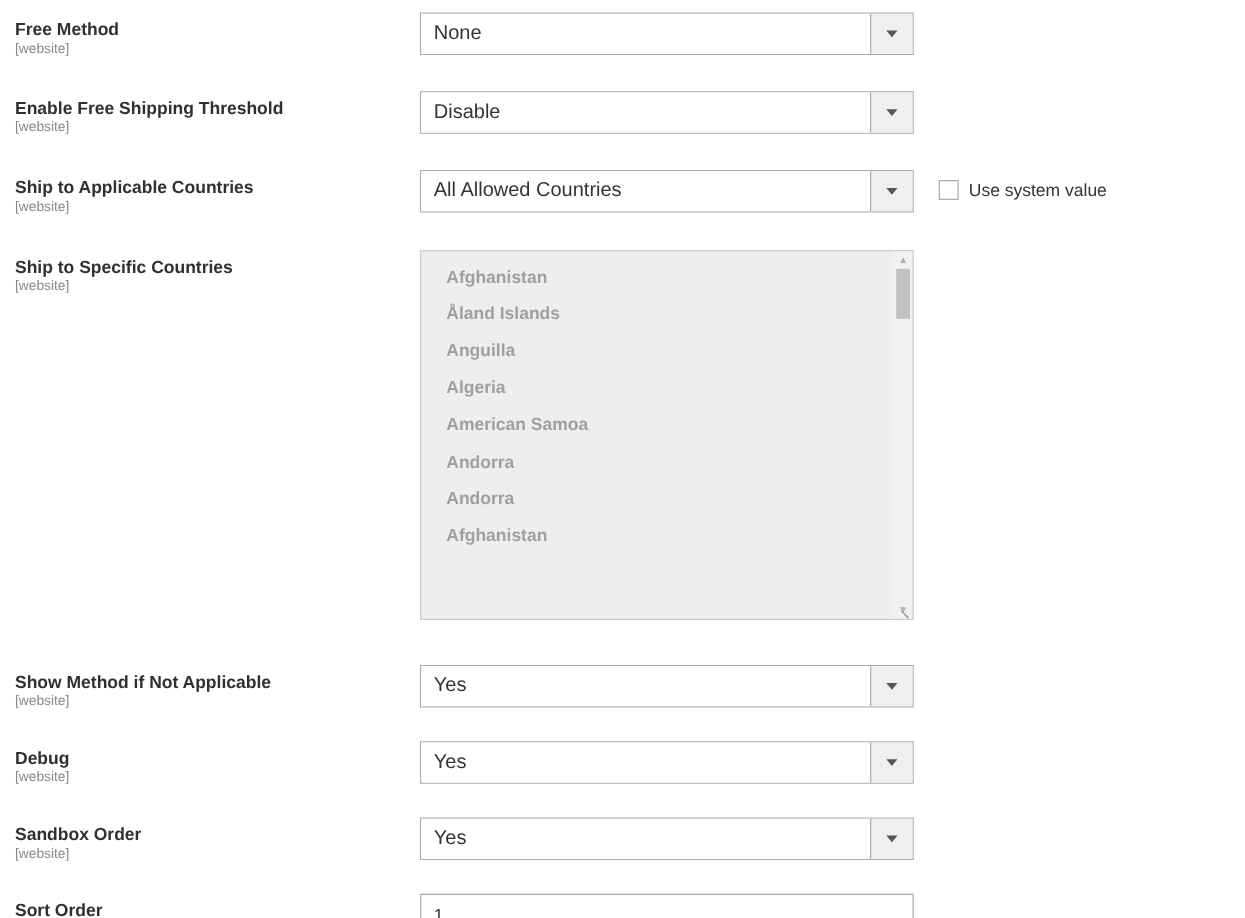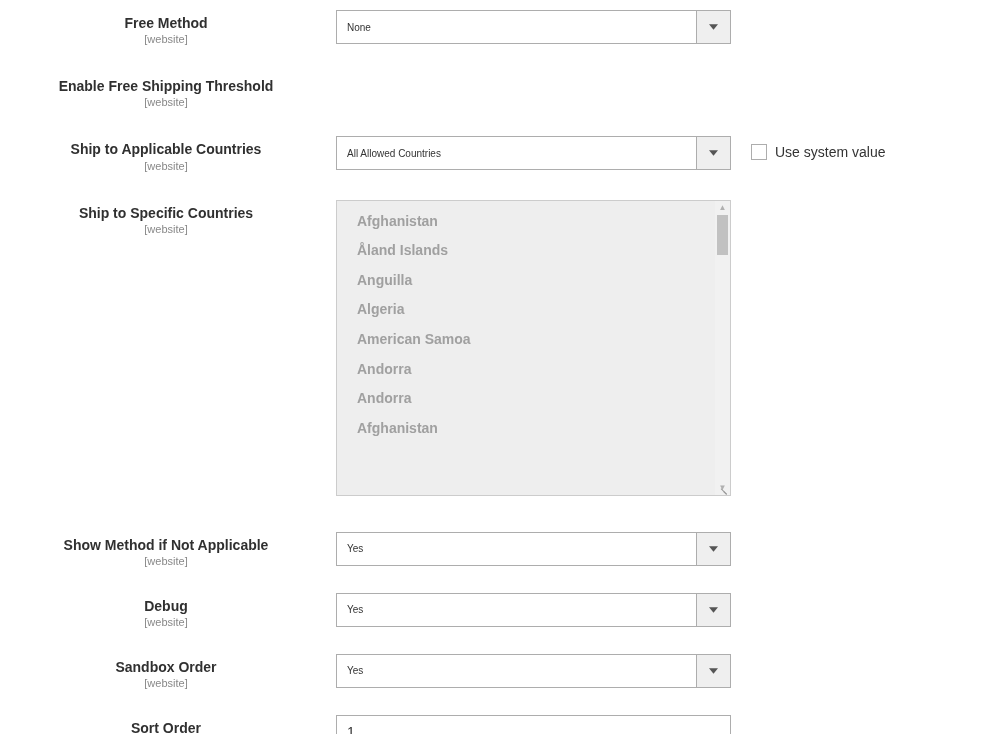--- a/index.html
+++ b/index.html
@@ -20,21 +20,21 @@
     .field-row {
       display: flex;
       align-items: flex-start;
       margin-bottom: 28px;
     }
     .field-row.tight {
       margin-bottom: 26px;
     }
     .label-col {
       width: 320px;
-      text-align: center;
+      text-align: left;
       padding-right: 0;
       padding-top: 4px;
       padding-left: 12px;
     }
     .label-main {
       font-size: 14px;
       font-weight: 600;
       color: #303030;
       line-height: 1.3;
     }
@@ -56,21 +56,21 @@
       border: 1px solid #adadad;
       background: #fff;
       display: flex;
       align-items: stretch;
     }
     .select-value {
       flex: 1;
       padding: 0 10px;
       display: flex;
       align-items: center;
-      font-size: 10px;
+      font-size: 16px;
       color: #333;
       background: #fff;
     }
     .select-arrow-btn {
       width: 34px;
       background: #efefef;
       border-left: 1px solid #adadad;
       display: flex;
       align-items: center;
       justify-content: center;
@@ -209,20 +209,30 @@
             </svg>
         </div>
       </div>
     </div>
   </div>
 
   <div class="field-row">
     <div class="label-col">
       <div class="label-main">Enable Free Shipping Threshold</div>
       <div class="label-scope">[website]</div>
+    </div>
+    <div class="control-col">
+      <div class="select-wrapper">
+        <div class="select-value">Disable</div>
+        <div class="select-arrow-btn">
+          <svg viewBox="0 0 10 6">
+              <path d="M0 0 L5 6 L10 0 Z" fill="#555"></path>
+            </svg>
+        </div>
+      </div>
     </div>
   </div>
 
   <div class="field-row">
     <div class="label-col">
       <div class="label-main">Ship to Applicable Countries</div>
       <div class="label-scope">[website]</div>
     </div>
     <div class="control-col">
       <div class="select-wrapper">

